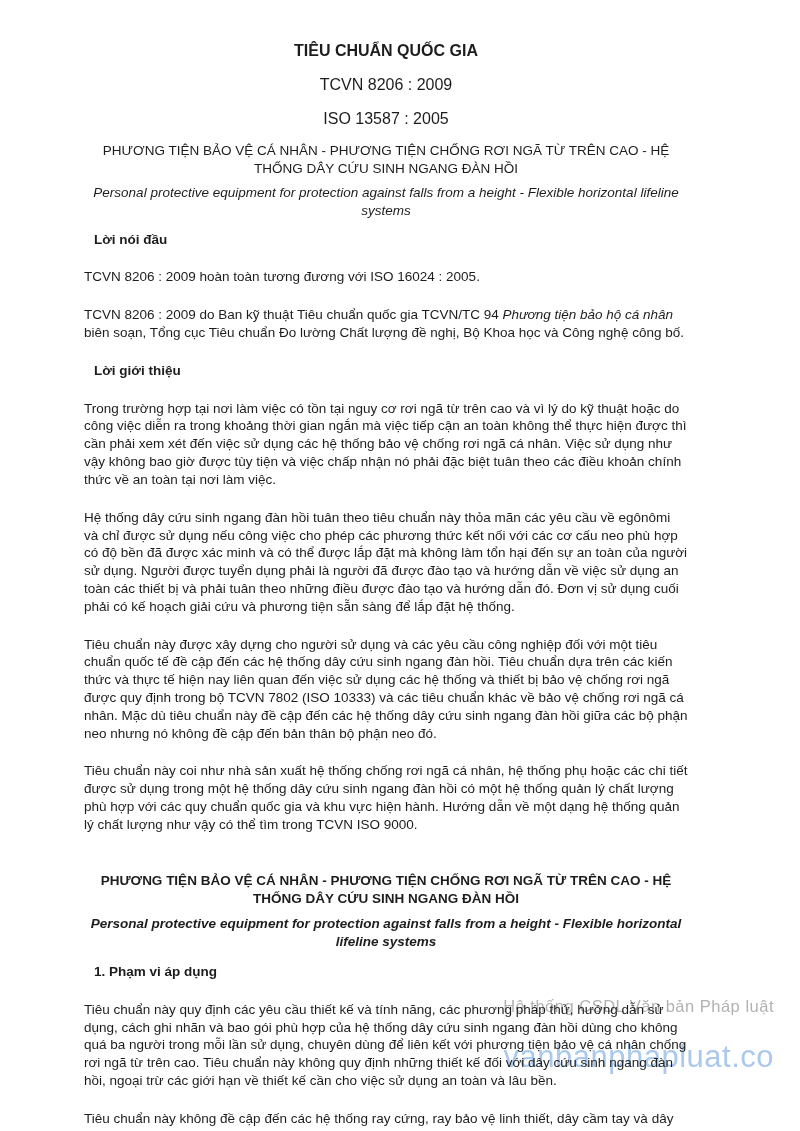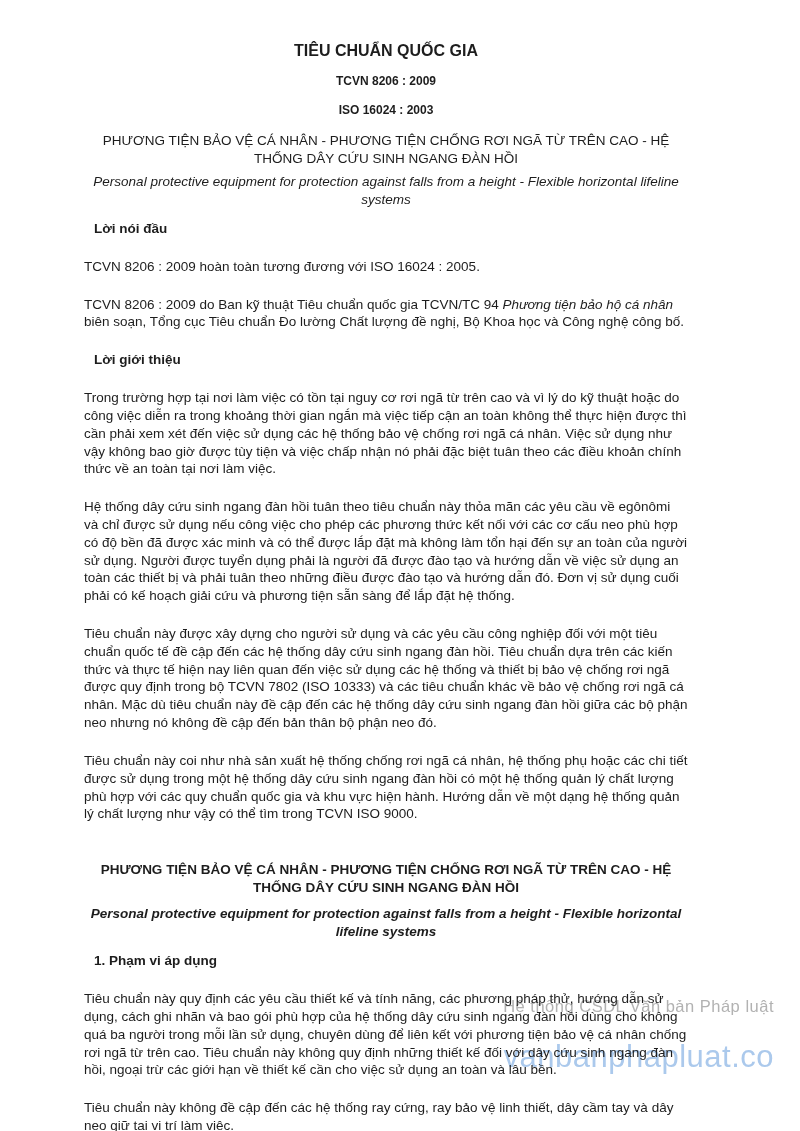--- a/index.html
+++ b/index.html
@@ -20,22 +20,22 @@
     line-height: 1.32;
   }
   .kicker {
     text-align: center;
     font-weight: bold;
     font-size: 16px;
     margin: 0 0 13px 0;
   }
   .std-code {
     text-align: center;
-    font-weight: bold;
-    font-size: 12px;
+    font-weight: normal;
+    font-size: 16px;
     margin: 0 0 13px 0;
   }
   .subject-vi {
     text-align: center;
     margin: 6px 0 6px 0;
   }
   .subject-en {
     text-align: center;
     font-style: italic;
     margin: 6px 0 10px 0;
@@ -78,21 +78,21 @@
 
 <div class="watermark">
   <div class="wm-line1" style="color: rgb(178, 178, 178);">Hệ thống CSDL Văn bản Pháp luật</div>
   <div class="wm-line2" style="color: rgb(171, 201, 236); margin-top: 26px;">vanbanphapluat.co</div>
 </div>
 
 <div class="page">
 
   <div class="kicker">TIÊU CHUẨN QUỐC GIA</div>
   <div class="std-code">TCVN 8206 : 2009</div>
-  <div class="std-code">ISO 16024 : 2003</div>
+  <div class="std-code">ISO 13587 : 2005</div>
 
   <div class="subject-vi">PHƯƠNG TIỆN BẢO VỆ CÁ NHÂN - PHƯƠNG TIỆN CHỐNG RƠI NGÃ TỪ TRÊN CAO - HỆ THỐNG DÂY CỨU SINH NGANG ĐÀN HỒI</div>
   <div class="subject-en">Personal protective equipment for protection against falls from a height - Flexible horizontal lifeline systems</div>
 
   <div class="sect-heading">Lời nói đầu</div>
   <p class="para">TCVN 8206 : 2009 hoàn toàn tương đương với ISO 16024 : 2005.</p>
   <p class="para"><span>TCVN 8206 : 2009 do Ban kỹ thuật Tiêu chuẩn quốc gia TCVN/TC 94 </span><i>Phương tiện bảo hộ cá nhân</i><span> biên soạn, Tổng cục Tiêu chuẩn Đo lường Chất lượng đề nghị, Bộ Khoa học và Công nghệ công bố.</span></p>
 
   <div class="sect-heading">Lời giới thiệu</div>
   <p class="para">Trong trường hợp tại nơi làm việc có tồn tại nguy cơ rơi ngã từ trên cao và vì lý do kỹ thuật hoặc do công việc diễn ra trong khoảng thời gian ngắn mà việc tiếp cận an toàn không thể thực hiện được thì cần phải xem xét đến việc sử dụng các hệ thống bảo vệ chống rơi ngã cá nhân. Việc sử dụng như vậy không bao giờ được tùy tiện và việc chấp nhận nó phải đặc biệt tuân theo các điều khoản chính thức về an toàn tại nơi làm việc.</p>

